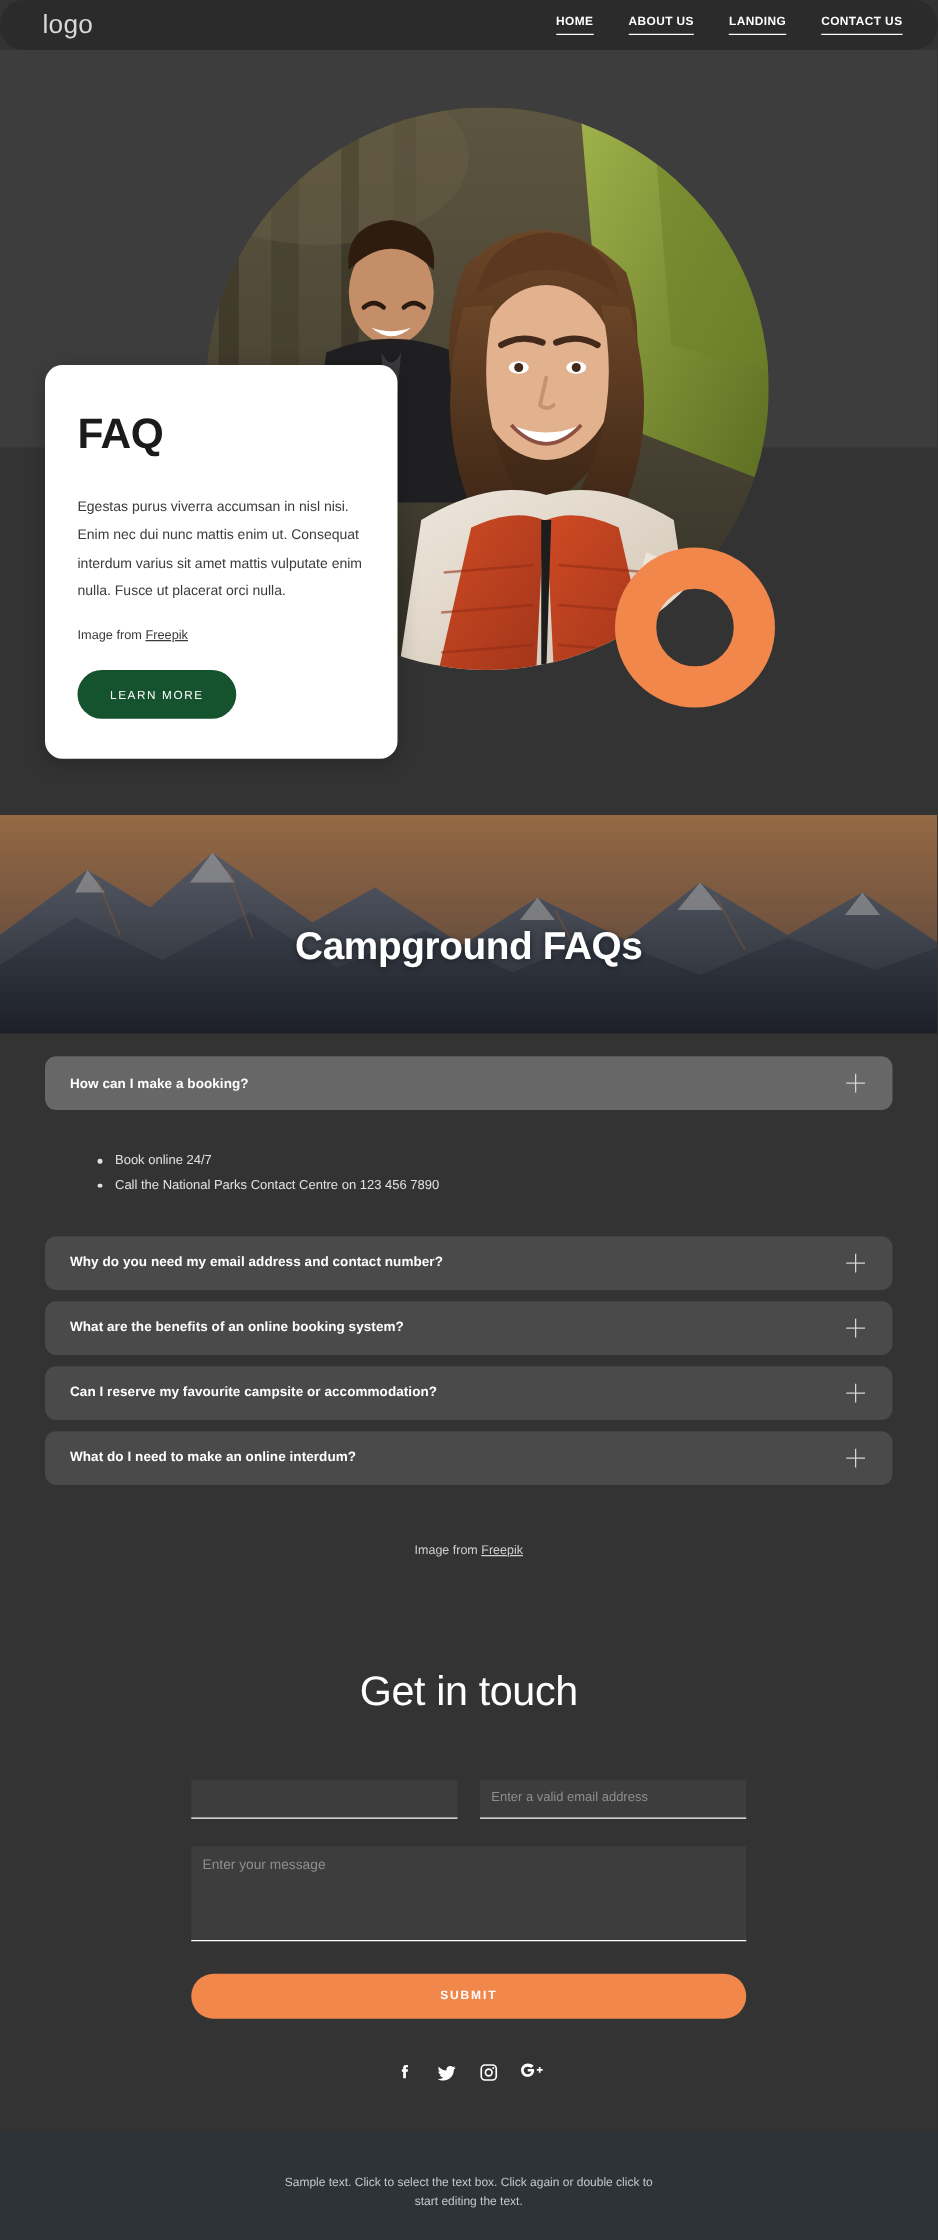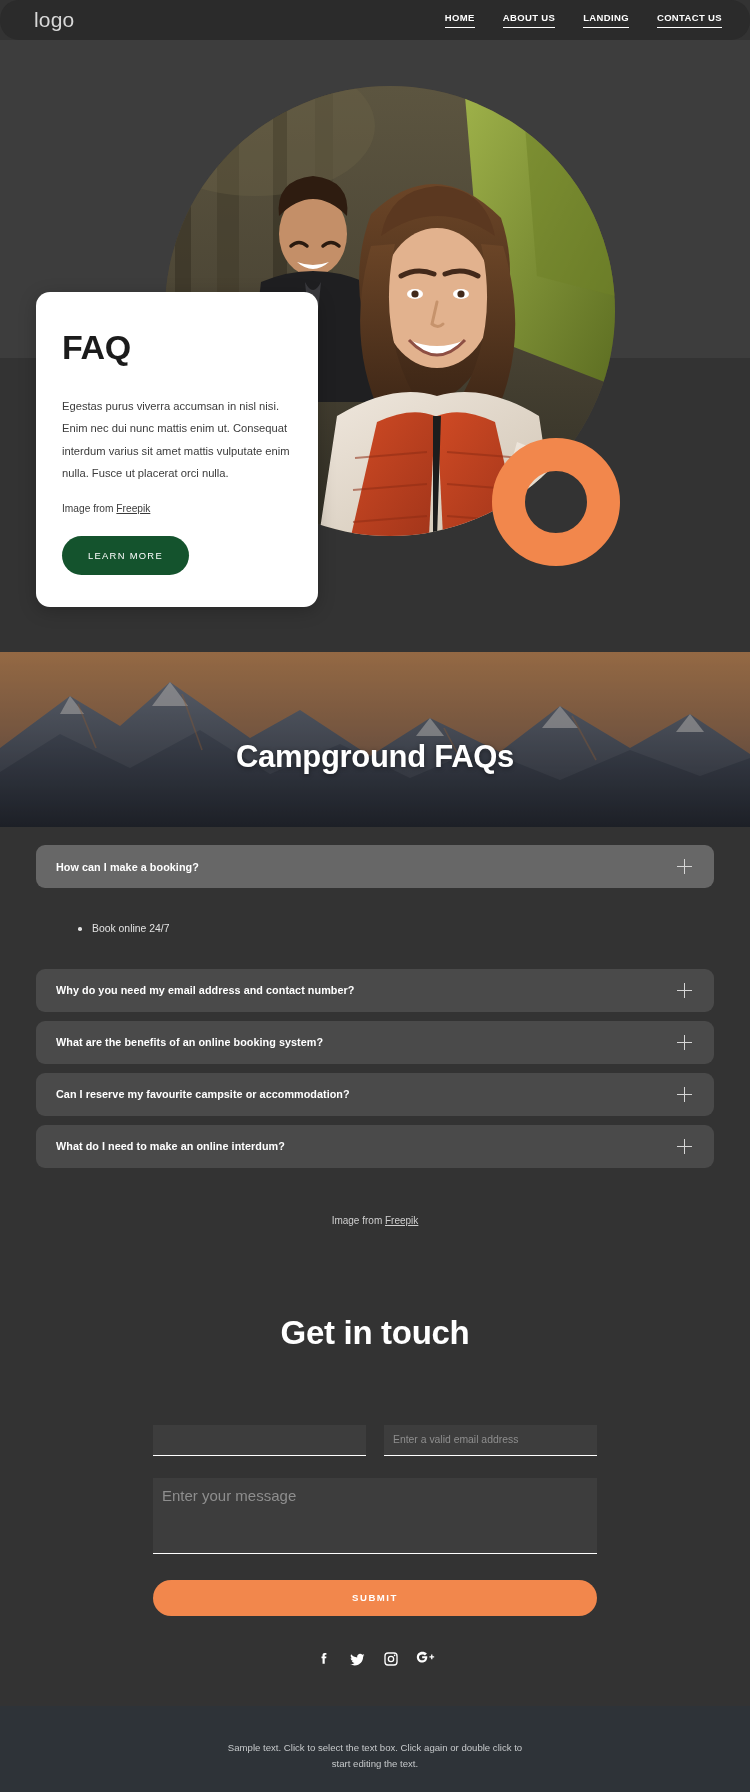--- a/index.html
+++ b/index.html
@@ -221,23 +221,23 @@
 
   
   .contact {
     background: #333333;
     padding: 78px 0 0 0;
     text-align: center;
   }
   .contact h2 {
     color: #ffffff;
     font-size: 33px;
-    font-weight: bold;
+    font-weight: normal;
     letter-spacing: -0.3px;
-    margin-bottom: 73px;
+    margin-bottom: 52px;
   }
   .form-wrap { padding: 0 153px; }
   .row-two { display: flex; gap: 18px; margin-bottom: 22px; }
   .field {
     flex: 1 1 0;
     background: #3d3d3d;
     border: none;
     border-bottom: 1.5px solid #ffffff;
     height: 31px;
     color: #d6d6d6;
@@ -247,21 +247,21 @@
     outline: none;
   }
   .field::placeholder { color: #8e8e8e; }
   .textarea {
     width: 100%;
     height: 76px;
     background: #3d3d3d;
     border: none;
     border-bottom: 1.5px solid #ffffff;
     color: #d6d6d6;
-    font-size: 15px;
+    font-size: 11px;
     padding: 9px;
     font-family: "Liberation Sans", sans-serif;
     resize: none;
     outline: none;
     display: block;
     margin-bottom: 26px;
   }
   .textarea::placeholder { color: #8e8e8e; }
   .btn-submit {
     width: 100%;
@@ -451,20 +451,21 @@
 
   <div class="accordion">
 
     <div class="acc-head open">
       <span class="acc-q">How can I make a booking?</span>
       <span class="acc-plus"></span>
     </div>
     <div class="acc-body">
       <ul>
         <li>Book online 24/7</li>
+        <li>Call the National Parks Contact Centre on 123 456 7890</li>
       </ul>
     </div>
 
     <div class="acc-head">
       <span class="acc-q">Why do you need my email address and contact number?</span>
       <span class="acc-plus"></span>
     </div>
 
     <div class="acc-head">
       <span class="acc-q">What are the benefits of an online booking system?</span>

